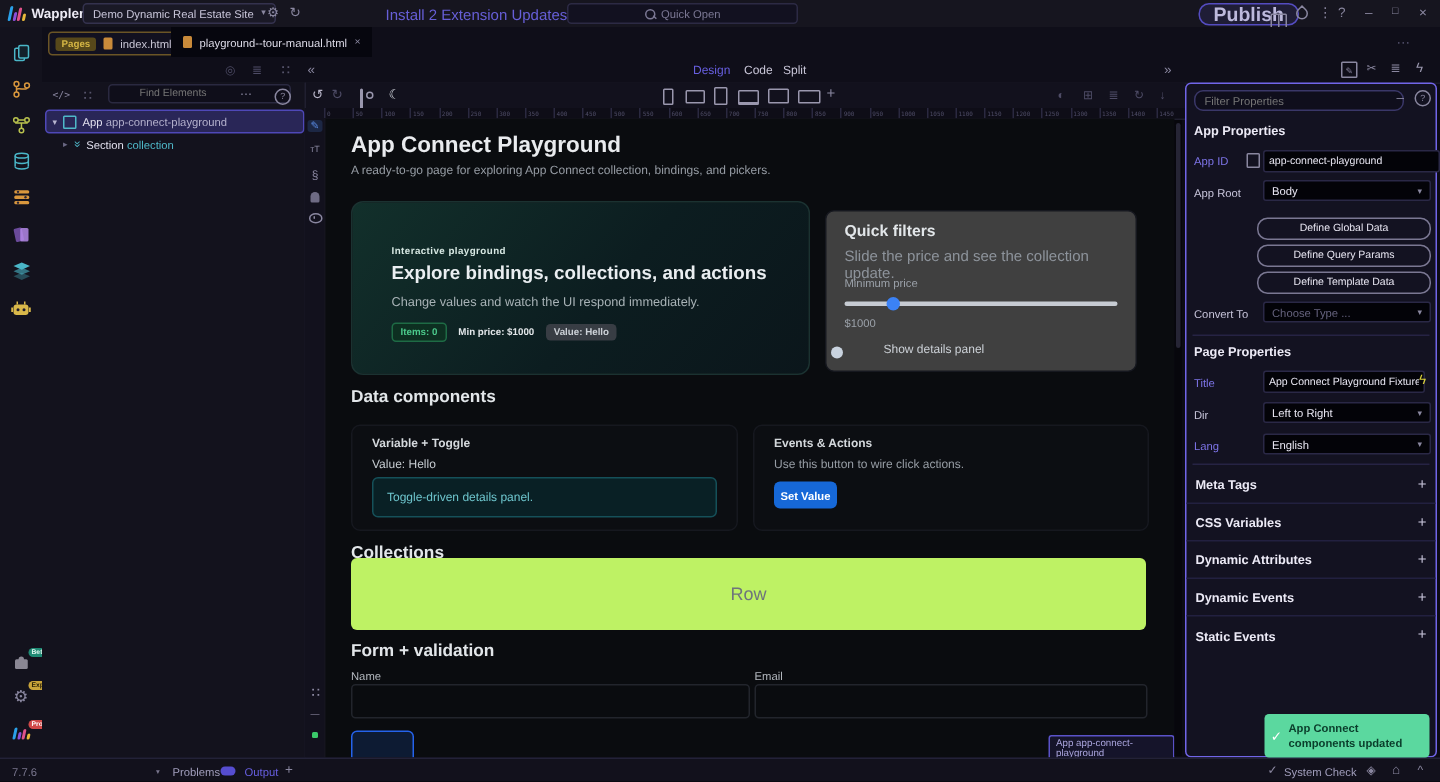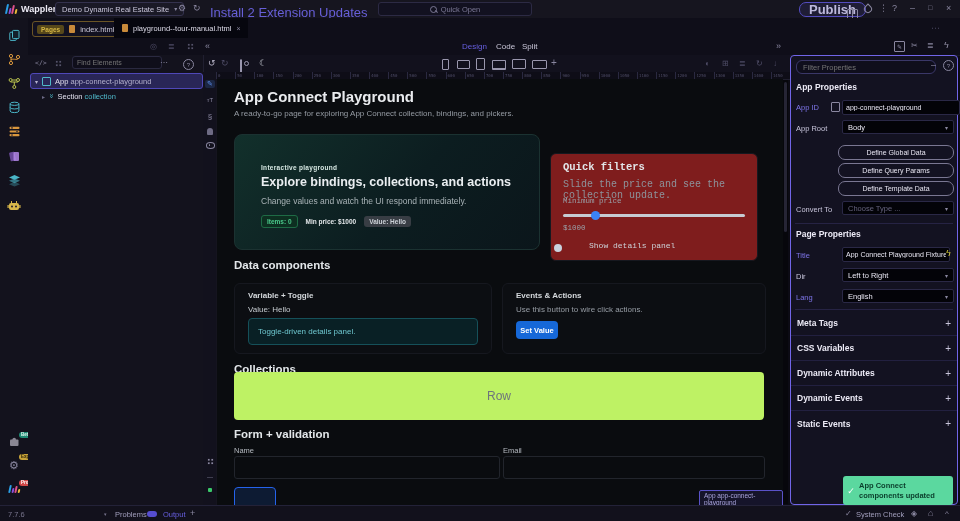--- a/index.html
+++ b/index.html
@@ -8,21 +8,21 @@
   .abs{position:absolute;}
   .r{display:flex;align-items:center;}
   .ic{color:#8a87a0;font-size:9px;line-height:1;}
   .dim{color:#4e4c66;}
   
   #topbar{left:0;top:0;width:960px;height:18px;background:#16151f;border-bottom:1px solid #1e1d2b;}
   .logo{display:flex;align-items:flex-end;gap:1px;height:10px;}
   .logo i{display:block;width:2px;border-radius:1px;transform:skewX(-12deg);}
   .brand{font-size:9px;font-weight:bold;color:#eceaf4;}
   .projbox{height:12px;border:1px solid #34324e;border-radius:3px;padding:0 6px;font-size:7.5px;color:#c9c6da;display:flex;align-items:center;gap:5px;background:#1a1926;}
-  .link{font-size:13px;color:#675fd8;}
+  .link{font-size:10px;color:#675fd8;margin-left:47px;}
   .qopen{height:12px;border:1px solid #2c2a44;border-radius:3px;background:#121120;display:flex;align-items:center;justify-content:center;gap:4px;font-size:7.5px;color:#7b7894;}
   .mag{width:5px;height:5px;border:1px solid #7b7894;border-radius:50%;position:relative;}
   .mag::after{content:"";position:absolute;left:4px;top:4px;width:3px;height:1px;background:#7b7894;transform:rotate(45deg);}
   .publish{height:13px;padding:0 9px;border:1px solid #544cc0;border-radius:7px;background:rgba(90,80,200,.14);
            font-size:13px;font-weight:bold;color:#bdb9dc;display:flex;align-items:center;}
   .colsic{width:9px;height:8px;border:1px solid #8a87a0;border-radius:1px;position:relative;}
   .colsic::after{content:"";position:absolute;left:4px;top:0;width:1px;height:100%;background:#8a87a0;}
   .dropic{width:6px;height:6px;border:1px solid #8a87a0;border-radius:0 50% 50% 50%;transform:rotate(45deg);}
   
   #sidebar{left:0;top:18px;width:28px;height:487px;background:#13121d;border-right:1px solid #1c1b2a;}
@@ -40,21 +40,21 @@
   .vtab.on{color:#675fe0;}
   .gridic{width:7px;height:7px;background:radial-gradient(#55536a 34%,transparent 36%) 0 0/3.5px 3.5px;}
   .pencsq{width:9px;height:9px;border:1px solid #8a87a0;border-radius:1px;font-size:6px;color:#8a87a0;display:flex;align-items:center;justify-content:center;}
   
   #canvasbar{left:203px;top:55px;width:587px;height:17px;background:#12111d;border-bottom:1px solid #201f30;}
   .cam{width:10px;height:7px;border:1px solid #9a97ae;border-radius:1.5px;position:relative;}
   .cam::before{content:"";position:absolute;left:3px;top:1px;width:3px;height:3px;border:1px solid #9a97ae;border-radius:50%;}
   .dev{border:1px solid #9a97ae;border-radius:1px;}
   
   #tree{left:28px;top:55px;width:175px;height:450px;background:#13121d;border-right:1px solid #201f30;}
-  .findbox{position:absolute;left:44px;top:1px;width:80px;height:11px;background:#0f0e1a;border:1px solid #2a2940;border-radius:3px;color:#5f5c78;font-size:7px;padding:0 4px;font-family:"Liberation Sans",sans-serif;}
+  .findbox{position:absolute;left:44px;top:1px;width:80px;height:11px;background:#0f0e1a;border:1px solid #2a2940;border-radius:3px;color:#5f5c78;font-size:7px;padding:0 20px;font-family:"Liberation Sans",sans-serif;}
   .trow{position:absolute;left:2px;width:171px;height:14px;display:flex;align-items:center;font-size:7.5px;gap:4px;}
   .trow.sel{background:#292657;border:1px solid #4f48b8;border-radius:3px;}
   .cube{width:7px;height:7px;border:1px solid #4fb8c9;border-radius:1px;}
   .sqfill{width:7px;height:7px;background:#3d8fa0;border-radius:1px;}
   .dblchev{display:inline-block;color:#4fb8c9;font-size:8px;transform:rotate(90deg);line-height:1;}
   .tname{color:#e2e0ee;}
   .tval{color:#4fb8c9;}
   
   #toolstrip{left:203px;top:72px;width:13px;height:433px;background:#12111d;border-right:1px solid #1c1b2a;}
   .tsi{position:absolute;left:2px;width:10px;text-align:center;font-size:7px;color:#8a87a0;}
@@ -349,21 +349,21 @@
       <div class="abs" style="left:26px;top:29px;font-size:6.5px;font-weight:bold;color:#d7e8e3;letter-spacing:.3px;">Interactive playground</div>
       <div class="abs" style="left:26px;top:40px;font-size:12.5px;font-weight:bold;color:#eaeef1;">Explore bindings, collections, and actions</div>
       <div class="abs" style="left:26px;top:61px;font-size:8.5px;color:#a9b3b7;">Change values and watch the UI respond immediately.</div>
       <div class="abs r" style="left:26px;top:80px;gap:8px;">
         <span class="chip" style="background:#0d2f21;border:1px solid #1e6b45;color:#4bc98b;">Items: 0</span>
         <span style="font-size:6.5px;font-weight:bold;color:#e3e7ea;">Min price: $1000</span>
         <span class="chip" style="background:#383d44;color:#ccd1d7;">Value: Hello</span>
       </div>
     </div>
 
-    <div class="abs card" style="left:333px;top:74px;width:206px;height:106px;background:#7f1d1d;font-family:Liberation Mono, monospace;">
+    <div class="abs card" style="left:333px;top:61px;width:206px;height:106px;background:#404040;">
       <div class="abs" style="left:12px;top:7px;font-size:10.5px;font-weight:bold;color:#e2e6e9;">Quick filters</div>
       <div class="abs" style="left:12px;top:25px;font-size:10px;color:#8d939b;">Slide the price and see the collection update.</div>
       <div class="abs" style="left:12px;top:43px;font-size:7.5px;color:#9aa0a8;">Minimum price</div>
       <div class="abs track" style="left:12px;top:60px;width:182px;">
         <span class="thumb" style="left:28px;"></span>
       </div>
       <div class="abs" style="left:12px;top:70px;font-size:7.5px;color:#9aa0a8;">$1000</div>
       <span class="abs switch" style="left:12px;top:86px;"></span>
       <div class="abs" style="left:38px;top:87px;font-size:8px;color:#ccd1d7;">Show details panel</div>
     </div>

